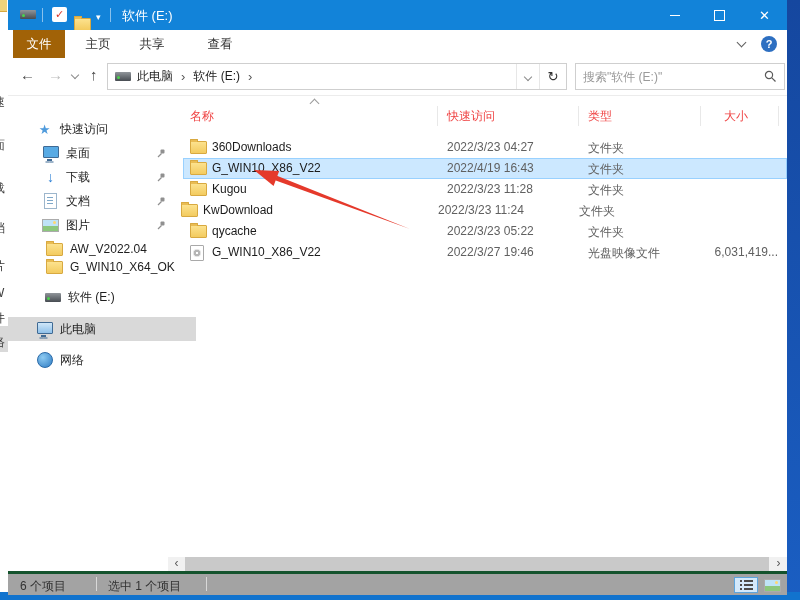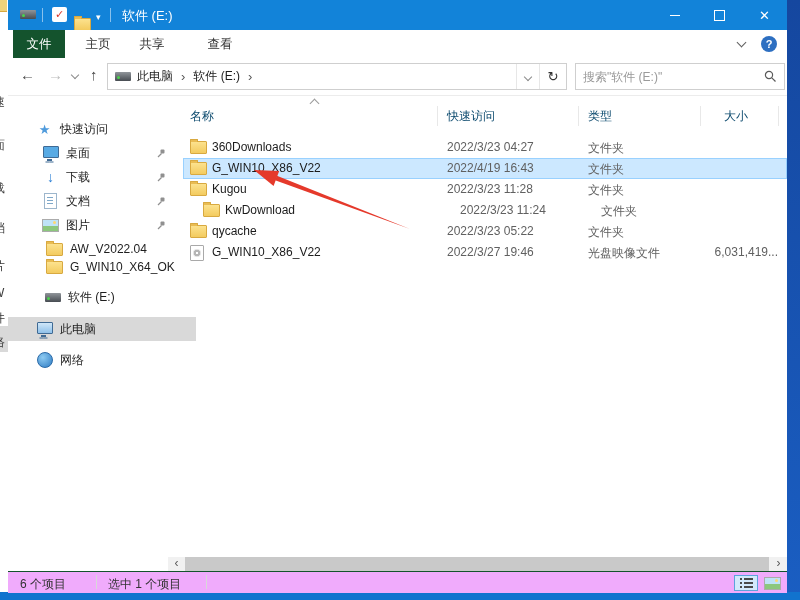--- a/index.html
+++ b/index.html
@@ -35,21 +35,21 @@
   .title-text{position:absolute;left:114px;top:7px;font-size:13px;color:#fff;white-space:nowrap}
   .winbtn{position:absolute;top:0;width:45px;height:30px;display:flex;align-items:center;justify-content:center;color:#fff}
   .wb-min::after{content:"";width:10px;height:1px;background:#fff}
   .wb-max::after{content:"";width:9px;height:9px;border:1px solid #fff}
   .wb-close{font-size:13px}
 
   
   .ribbon{left:0;top:30px;width:779px;height:28px;background:#fff;border-bottom:1px solid #e4e4e4}
   .tab{position:absolute;top:0;height:28px;display:flex;align-items:center;justify-content:center;
        font-size:12.5px;color:#333}
-  .tab.active{background:#14532d;color:#fff}
+  .tab.active{background:#a16207;color:#fff}
   .chev{display:inline-block;width:6px;height:6px;border-right:1.5px solid #5f5f5f;border-bottom:1.5px solid #5f5f5f;
         transform:rotate(45deg)}
   .help{position:absolute;right:10px;top:6px;width:16px;height:16px;border-radius:50%;background:#2d6fc1;color:#fff;
         font-size:11px;font-weight:bold;text-align:center;line-height:16px}
 
   
   .navbar{left:0;top:58px;width:779px;height:37px;background:#fff;border-bottom:1px solid #ececec}
   .navbtn{position:absolute;top:8px;font-size:15px;color:#4a4a4a}
   .addr{position:absolute;left:99px;top:5px;width:458px;height:25px;border:1px solid #cfcfcf;
         display:flex;align-items:center}
@@ -72,21 +72,21 @@
   .ic-mon.bright{background:#58aae4}
   .ic-down{color:#2e81d6;font-size:14px;font-weight:bold;line-height:14px}
   .ic-doc{width:11px;height:14px;background:#fff;border:1px solid #9db6cc;position:relative}
   .ic-doc::after{content:"";position:absolute;left:2px;top:3px;width:6px;height:7px;
        background:repeating-linear-gradient(#7fa8c9 0 1px,transparent 1px 3px)}
   .ic-pic{width:15px;height:11px;border:1px solid #ababab;background:linear-gradient(180deg,#bfe3f7 0 55%,#8cc77d 55% 100%);position:relative}
   .ic-pic::after{content:"";position:absolute;right:2px;top:1.5px;width:3px;height:3px;border-radius:50%;background:#ffd76e}
   .ic-net{width:14px;height:14px;border-radius:50%;background:radial-gradient(circle at 35% 32%,#8ecbf2,#2e7cc4);border:1px solid #2a6aa8}
 
   
-  .colh{position:absolute;top:105px;height:22px;line-height:22px;color:#0c4a6e;white-space:nowrap}
+  .colh{position:absolute;top:105px;height:22px;line-height:22px;color:#ef4444;white-space:nowrap}
   .col-sep{position:absolute;top:106px;width:1px;height:20px;background:#e8e8e8}
   .sort-chev{position:absolute;left:303px;top:100px;width:6px;height:6px;border-right:1.5px solid #9a9a9a;
              border-bottom:1.5px solid #9a9a9a;transform:rotate(225deg)}
   .row{position:absolute;left:183px;width:604px;height:21px}
   .row.sel{background:#cce8ff;outline:1px solid #99d1ff;outline-offset:-1px}
   .row span{position:absolute;top:3px;white-space:nowrap}
   .row .ric{top:4px;left:7px}
   .fname{left:29px;color:#1b1b1b}
   .fdate{left:264px;color:#606060}
   .ftype{left:405px;color:#606060}
@@ -94,21 +94,21 @@
   .ic-disc{width:12px;height:14px;background:#fff;border:1px solid #a9a9a9;border-radius:1px;position:relative}
   .ic-disc::after{content:"";position:absolute;left:1.5px;top:3px;width:8px;height:8px;border-radius:50%;
       background:radial-gradient(circle,#fff 0 1px,#b5b5b5 1.5px 3px,#e2e2e2 3.5px)}
 
   
   .hscroll{left:160px;top:557px;width:619px;height:14px;background:#f1f1f1}
   .harrow{position:absolute;top:0;width:17px;height:14px;color:#5a5a5a;font-size:12px;line-height:13px;text-align:center}
   .hthumb{position:absolute;left:17px;top:0;width:584px;height:14px;background:#c9c9c9}
 
   
-  .statusbar{left:0;top:571px;width:779px;height:21px;background:#f0abfc;border-top:1px solid #14532d}
+  .statusbar{left:0;top:571px;width:779px;height:21px;background:#a3a3a3;border-top:3px solid #14532d}
   .stxt{position:absolute;top:4px;color:#333}
   .ssep{position:absolute;top:3px;width:1px;height:14px;background:#d8d8d8}
   .viewbtn{position:absolute;top:3px;width:24px;height:16px;display:flex;align-items:center;justify-content:center}
   .viewbtn.sel{background:#d3e9fb;outline:1px solid #5da4dc;outline-offset:-1px}
   .ic-details{width:13px;height:10px;background:
       linear-gradient(#4a4a4a,#4a4a4a) 0 0/2px 2px,
       linear-gradient(#4a4a4a,#4a4a4a) 4px 0/9px 2px,
       linear-gradient(#4a4a4a,#4a4a4a) 0 4px/2px 2px,
       linear-gradient(#4a4a4a,#4a4a4a) 4px 4px/9px 2px,
       linear-gradient(#4a4a4a,#4a4a4a) 0 8px/2px 2px,
@@ -296,21 +296,21 @@
       <span class="ftype">文件夹</span>
       <span class="fsize"></span>
     </div>
     <div class="row" style="left:175px;top:179px">
       <span class="ric ic-folder"></span>
       <span class="fname">Kugou</span>
       <span class="fdate">2022/3/23 11:28</span>
       <span class="ftype">文件夹</span>
       <span class="fsize"></span>
     </div>
-    <div class="row" style="left:188px;top:200px">
+    <div class="row" style="left:166px;top:200px">
       <span class="ric ic-folder"></span>
       <span class="fname">KwDownload</span>
       <span class="fdate">2022/3/23 11:24</span>
       <span class="ftype">文件夹</span>
       <span class="fsize"></span>
     </div>
     <div class="row" style="left:175px;top:221px">
       <span class="ric ic-folder"></span>
       <span class="fname">qycache</span>
       <span class="fdate">2022/3/23 05:22</span>

